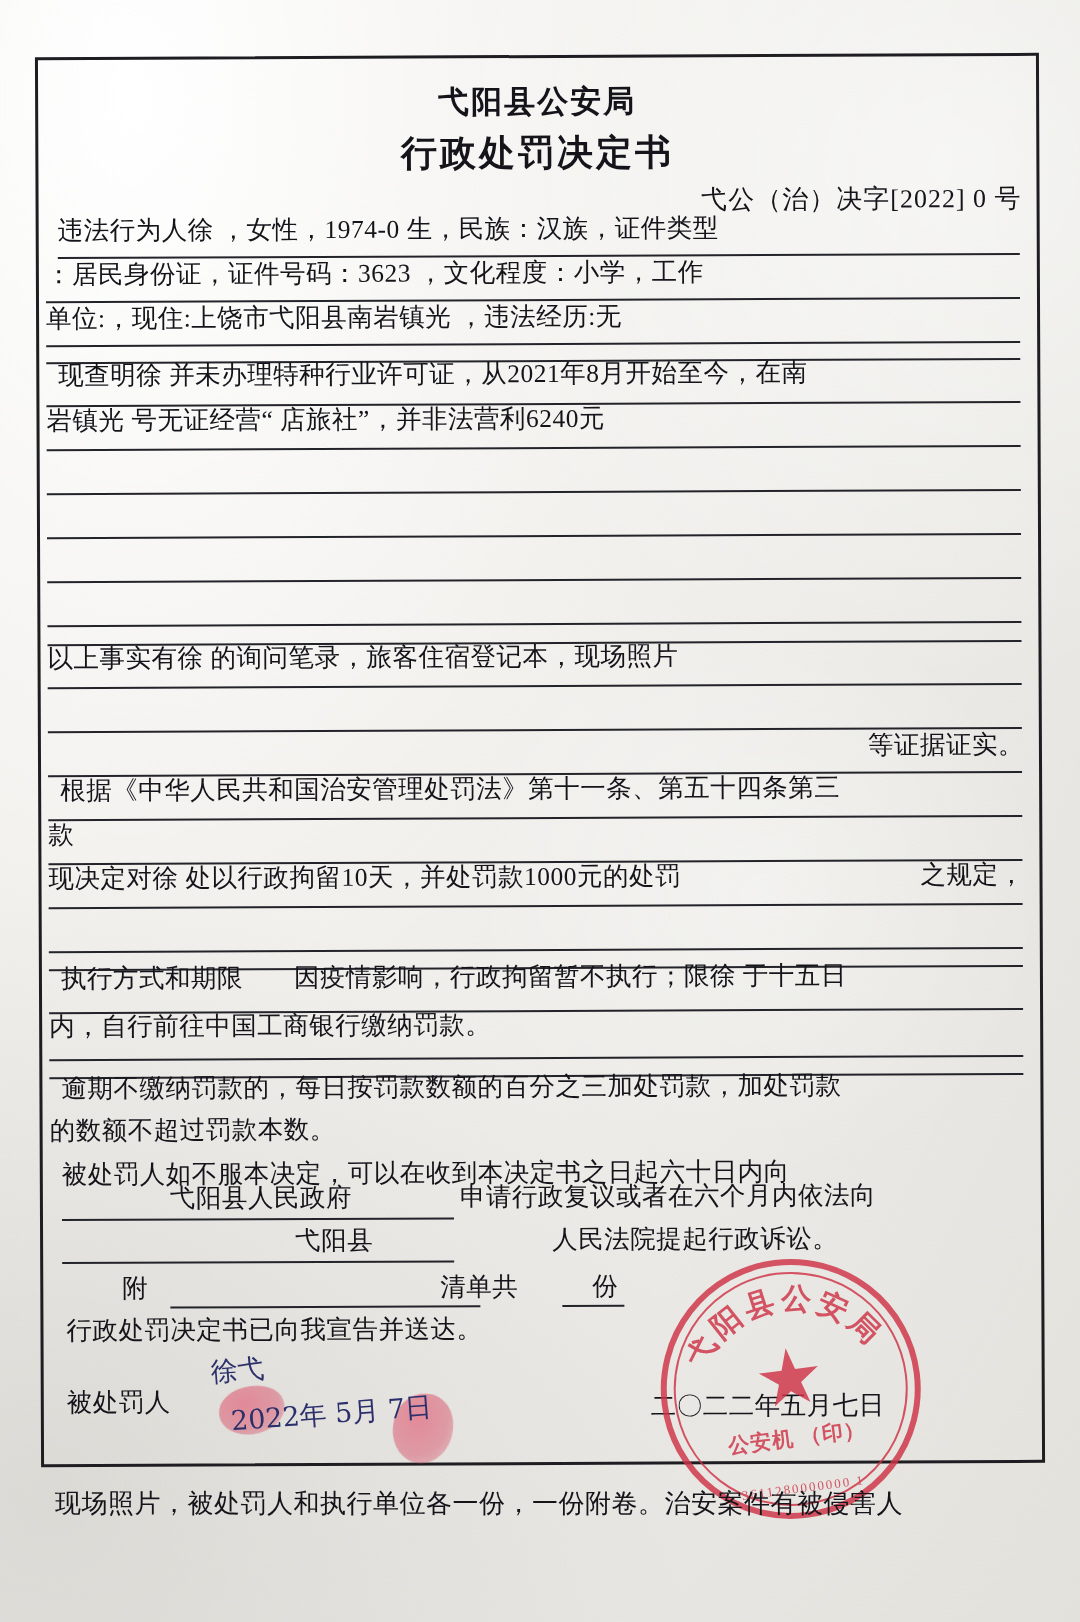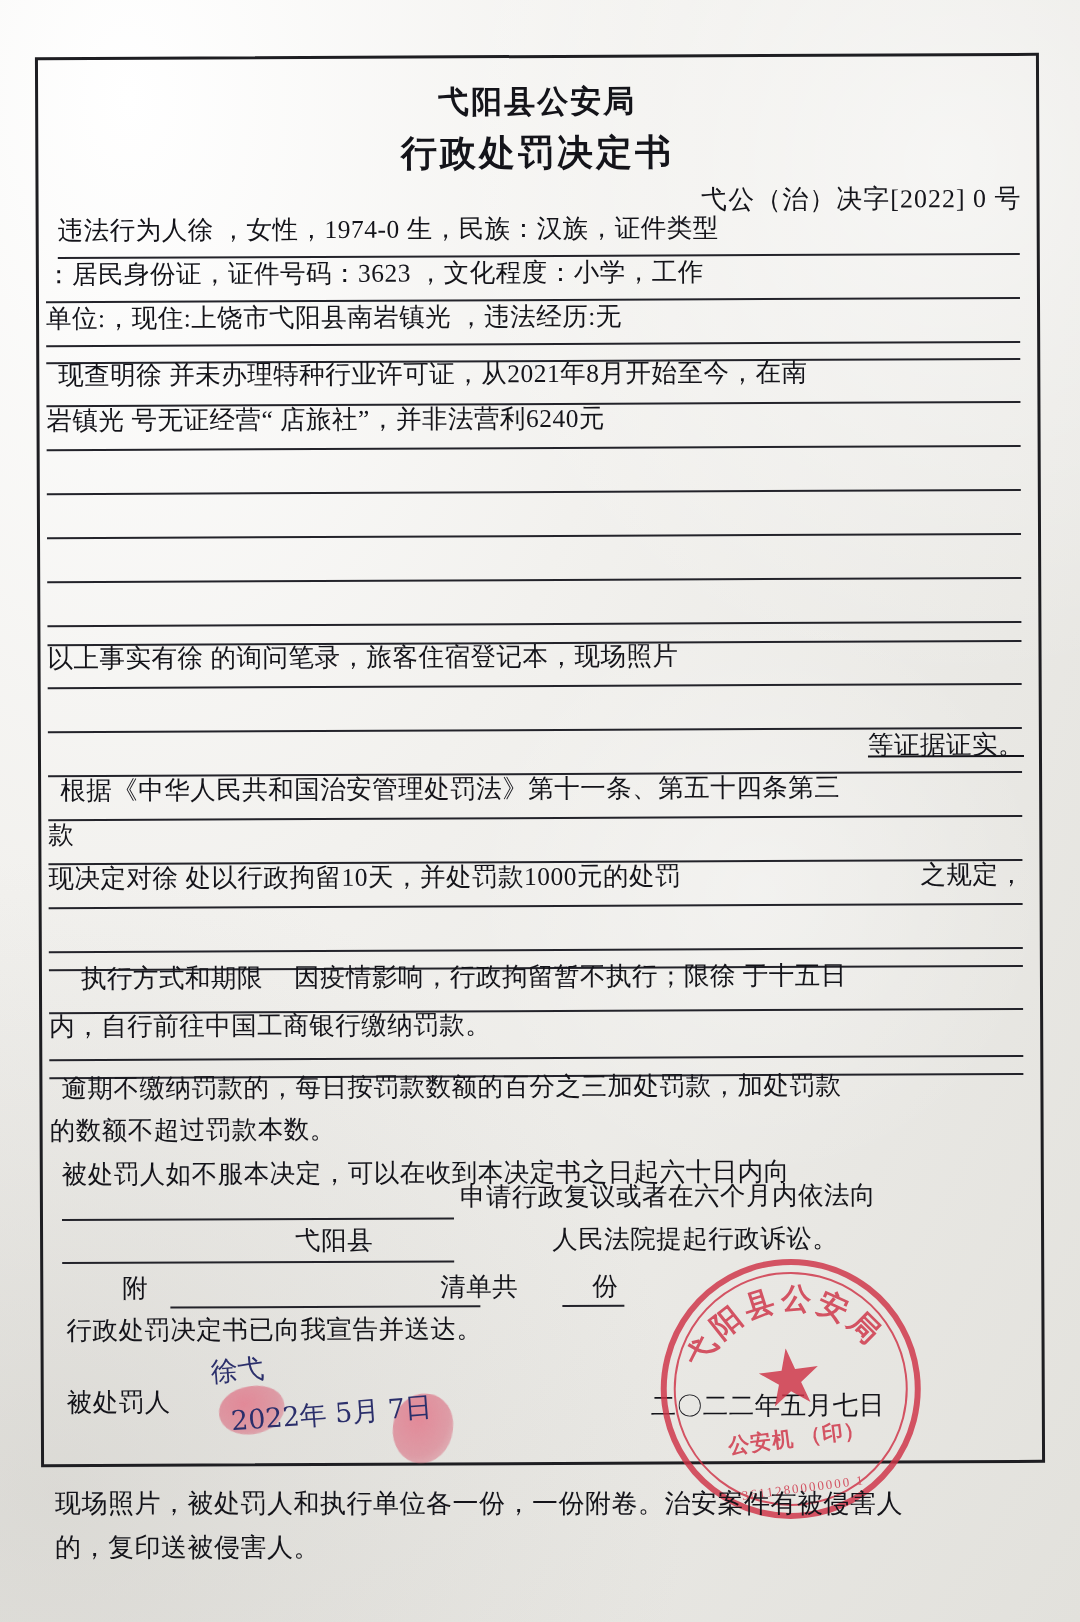--- a/index.html
+++ b/index.html
@@ -214,46 +214,47 @@
   <div class="rule" style="left:10px; top:392px; width:974px;"></div>
   <div class="rule" style="left:10px; top:436px; width:974px;"></div>
   <div class="rule" style="left:10px; top:480px; width:974px;"></div>
   <div class="rule" style="left:10px; top:524px; width:974px;"></div>
   <div class="rule" style="left:10px; top:568px; width:974px;"></div>
 
   <div class="rule" style="left:10px; top:587px; width:974px;"></div>
   <div class="para" style="left:10px; top:580px;">以上事实有徐     的询问笔录，旅客住宿登记本，现场照片</div>
   <div class="rule" style="left:10px; top:630px; width:974px;"></div>
   <div class="rule" style="left:10px; top:674px; width:974px;"></div>
-  <div class="para" style="right:18px; top:670px;text-decoration:underline;">等证据证实。</div>
+  <div class="para" style="right:18px; top:670px;">等证据证实。</div>
 
   <div class="rule" style="left:10px; top:718px; width:974px;"></div>
   <div class="para" style="left:22px; top:712px;">根据《中华人民共和国治安管理处罚法》第十一条、第五十四条第三</div>
   <div class="rule" style="left:10px; top:762px; width:974px;"></div>
   <div class="para" style="left:10px; top:756px;">款</div>
   <div class="rule" style="left:10px; top:806px; width:974px;"></div>
   <div class="para" style="right:18px; top:800px;">之规定，</div>
 
   <div class="para" style="left:10px; top:800px;">现决定对徐     处以行政拘留10天，并处罚款1000元的处罚</div>
   <div class="rule" style="left:10px; top:850px; width:974px;"></div>
   <div class="rule" style="left:10px; top:894px; width:974px;"></div>
 
   <div class="rule" style="left:10px; top:912px; width:974px;"></div>
-  <div class="para" style="left:22px; top:900px;margin-left:20px;">执行方式和期限</div>
+  <div class="para" style="left:22px; top:900px;">执行方式和期限</div>
   <div class="para" style="left:255px; top:900px;">因疫情影响，行政拘留暂不执行；限徐      于十五日</div>
   <div class="rule" style="left:10px; top:955px; width:974px;"></div>
   <div class="para" style="left:10px; top:948px;">内，自行前往中国工商银行缴纳罚款。</div>
   <div class="rule" style="left:10px; top:1002px; width:974px;"></div>
 
   <div class="rule" style="left:10px; top:1020px; width:974px;"></div>
   <div class="para" style="left:22px; top:1010px;">逾期不缴纳罚款的，每日按罚款数额的百分之三加处罚款，加处罚款</div>
   <div class="para" style="left:10px; top:1052px;">的数额不超过罚款本数。</div>
 
   <div class="para" style="left:22px; top:1096px;">被处罚人如不服本决定，可以在收到本决定书之日起六十日内向</div>
   <div class="rule" style="left:22px; top:1162px; width:392px;"></div>
+  <div class="para" style="left:130px; top:1120px;">弋阳县人民政府</div>
   <div class="para" style="left:420px; top:1120px;">申请行政复议或者在六个月内依法向</div>
   <div class="rule" style="left:22px; top:1205px; width:392px;"></div>
   <div class="para" style="left:255px; top:1163px;">弋阳县</div>
   <div class="para" style="left:512px; top:1163px;">人民法院提起行政诉讼。</div>
 
   <div class="para" style="left:82px; top:1210px;">附</div>
   <div class="rule" style="left:130px; top:1250px; width:310px;"></div>
   <div class="para" style="left:400px; top:1210px;">清单共</div>
   <div class="rule" style="left:522px; top:1250px; width:62px;"></div>
   <div class="para" style="left:552px; top:1210px;">份</div>
@@ -279,14 +280,13 @@
     </svg>
     <div class="seal-star"></div>
     <div class="seal-center-text">公安机   （印）</div>
     <div class="seal-bottom-text">3611280000000 1</div>
   </div>
 
 </div>
 
 <div class="footer">
   <div>现场照片，被处罚人和执行单位各一份，一份附卷。治安案件有被侵害人</div>
-  <div>的，复印送被侵害人。</div>
 </div>
 
 </body></html>

